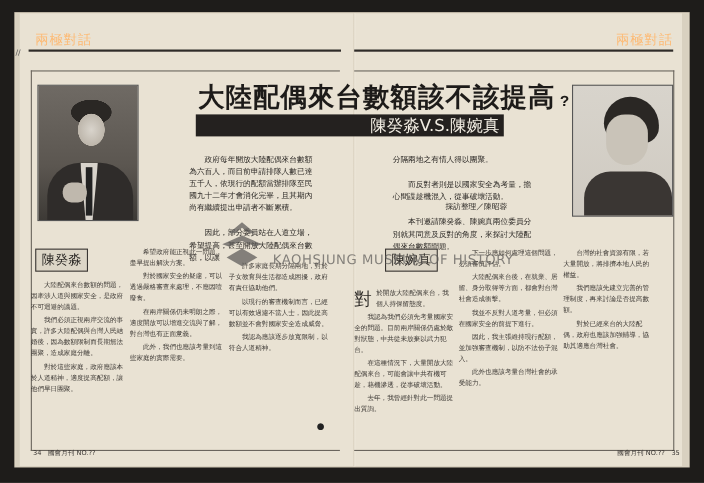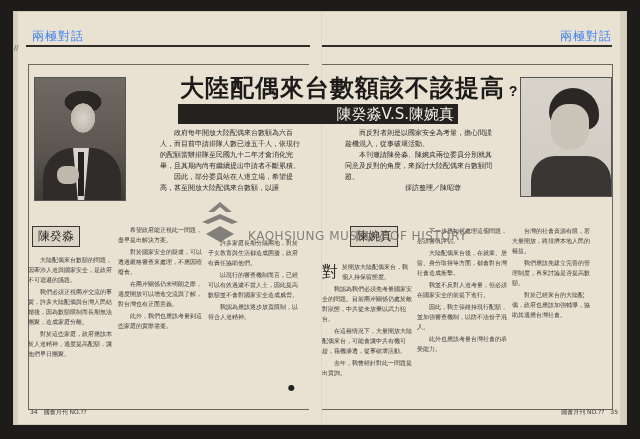--- a/index.html
+++ b/index.html
@@ -2,21 +2,21 @@
 <html><head>
 <meta charset="utf-8">
 <style>
   html,body{margin:0;padding:0;}
   body{width:640px;height:439px;background:#1e1c1a;position:relative;overflow:hidden;font-family:"DejaVu Sans",sans-serif;}
   .spread{position:absolute;left:14px;top:12px;width:612px;height:412px;background:#e9e2d3;box-shadow:0 0 0 1px #cfc6b4;}
   .gutter{position:absolute;left:307px;top:0;width:2px;height:100%;background:linear-gradient(to right,#d8cfbd,#f0eadd);}
   .right-edge{position:absolute;right:0;top:0;width:6px;height:100%;background:#d9d1c0;}
   .left-edge{position:absolute;left:0;top:0;width:4px;height:100%;background:#d9d1c0;}
 
-  .section-head{position:absolute;top:28px;font-size:12px;color:#3b82f6;letter-spacing:1px;}
+  .section-head{position:absolute;top:28px;font-size:12px;color:#fdba74;letter-spacing:1px;}
   .section-head.left{left:18px;}
   .section-head.right{right:28px;}
   .head-rule{position:absolute;top:45px;height:2px;background:#2f2c29;}
   .head-rule.left{left:10px;width:282px;}
   .head-rule.right{left:308px;width:294px;}
   .tick{position:absolute;left:0;top:44px;font-size:7px;color:#555;}
 
   .frame-left{position:absolute;left:16px;top:50px;width:290px;height:352px;border:1px solid #6a655d;border-right:none;}
   .frame-right{position:absolute;left:308px;top:50px;width:284px;height:352px;border:1px solid #6a655d;border-left:none;}
 
@@ -36,21 +36,21 @@
   .photo-right .body{position:absolute;left:10px;top:78px;width:80px;height:50px;background:#3a3633;border-radius:24px 24px 0 0;}
 
   .title{position:absolute;left:180px;top:72px;font-family:Liberation Mono, monospace;font-size:24px;font-weight:bold;color:#1d1b19;letter-spacing:1px;white-space:nowrap;}
   .title .q{font-size:14px;margin-left:4px;}
   .title-bar{position:absolute;left:178px;top:104px;width:280px;height:20px;background:#24211f;}
   .title-bar .names{position:absolute;right:4px;top:1px;font-size:15px;color:#f1ece2;white-space:nowrap;margin-left:28px;}
 
   .intro{position:absolute;font-size:7px;line-height:11px;color:#2c2926;}
   .intro-left{left:160px;top:128px;width:140px;}
   .intro-right{left:345px;top:128px;width:150px;}
-  .intro p{margin:0;text-indent:2em;}
+  .intro p{margin:12px;text-indent:2em;}
   .intro p.first{text-indent:0;}
   .credit{position:absolute;left:405px;top:183px;font-size:7px;color:#2c2926;}
 
   .name-box{position:absolute;border:1px solid #3a3633;padding:1px 5px;font-size:12px;color:#2a2724;background:#ddd6c7;}
   .name-left{left:32px;top:226px;text-align:right;}
   .name-right{left:350px;top:226px;}
 
   .col{position:absolute;font-size:6px;line-height:10px;color:#3d3935;overflow:hidden;}
   .col p{margin:0 0 2px 0;text-indent:2em;}
   .c1{left:28px;top:255px;width:88px;height:150px;}
@@ -109,20 +109,21 @@
 
 <div class="title-bar">
   <span class="names">陳癸淼V.S.陳婉真</span>
 </div>
 
 <div class="intro intro-left">
   <p>政府每年開放大陸配偶來台數額為六百人，而目前申請排隊人數已達五千人，依現行的配額當辦排隊至民國九十二年才會消化完畢，且其期內尚有繼續提出申請者不斷累積。</p>
   <p>因此，部分委員站在人道立場，希望提高，甚至開放大陸配偶來台數額，以讓</p>
 </div>
 <div class="intro intro-right">
+  <p class="first">分隔兩地之有情人得以團聚。</p>
   <p>而反對者則是以國家安全為考量，擔心間諜趁機混入，從事破壞活動。</p>
   <p>本刊邀請陳癸淼、陳婉真兩位委員分別就其同意及反對的角度，來探討大陸配偶來台數額問題。</p>
 </div>
 <div class="credit">採訪整理／陳昭蓉</div>
 
 <div class="name-box name-left">陳癸淼</div>
 <div class="name-box name-right">陳婉真</div>
 
 <div class="col c1">
   <p>大陸配偶來台數額的問題，因牽涉人道與國家安全，是政府不可迴避的議題。</p>

